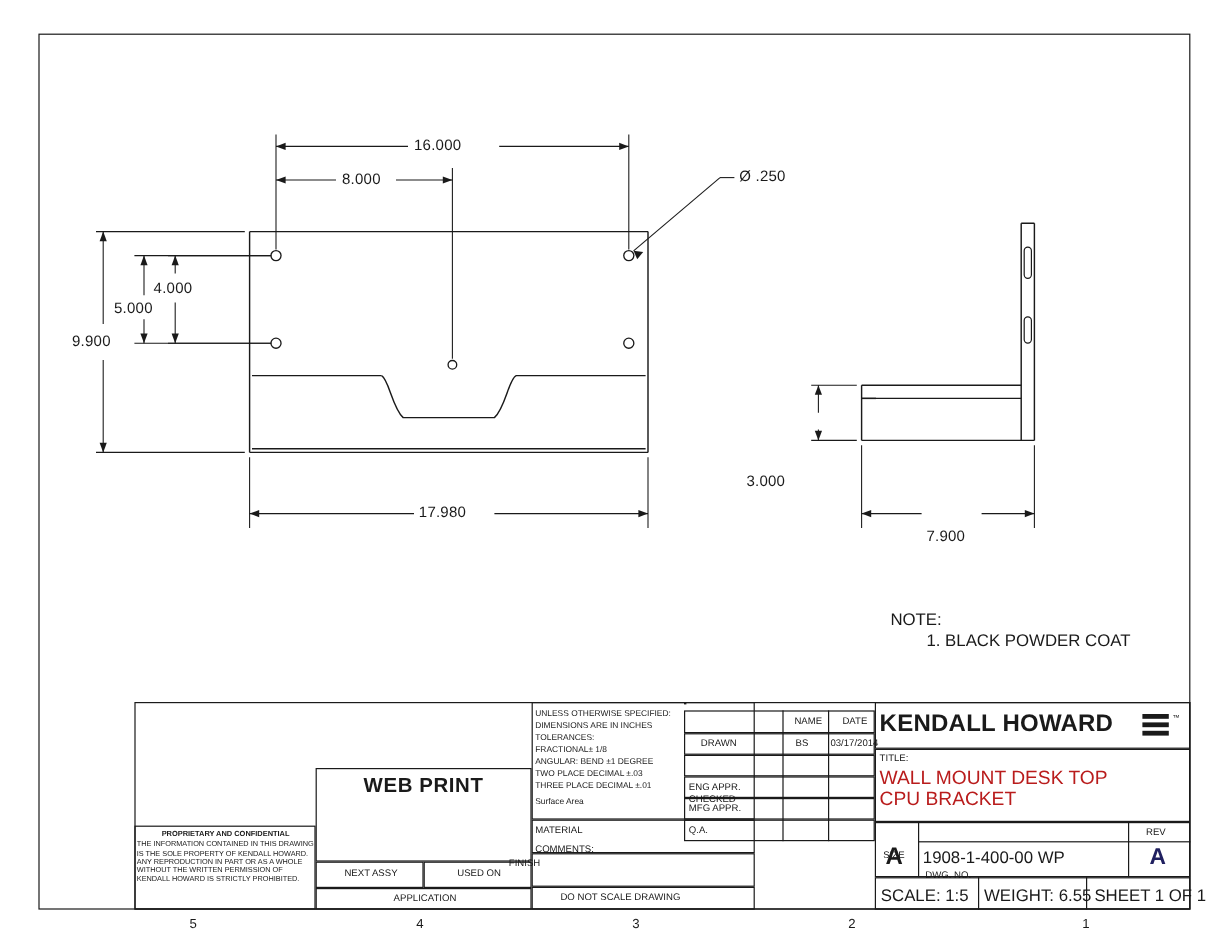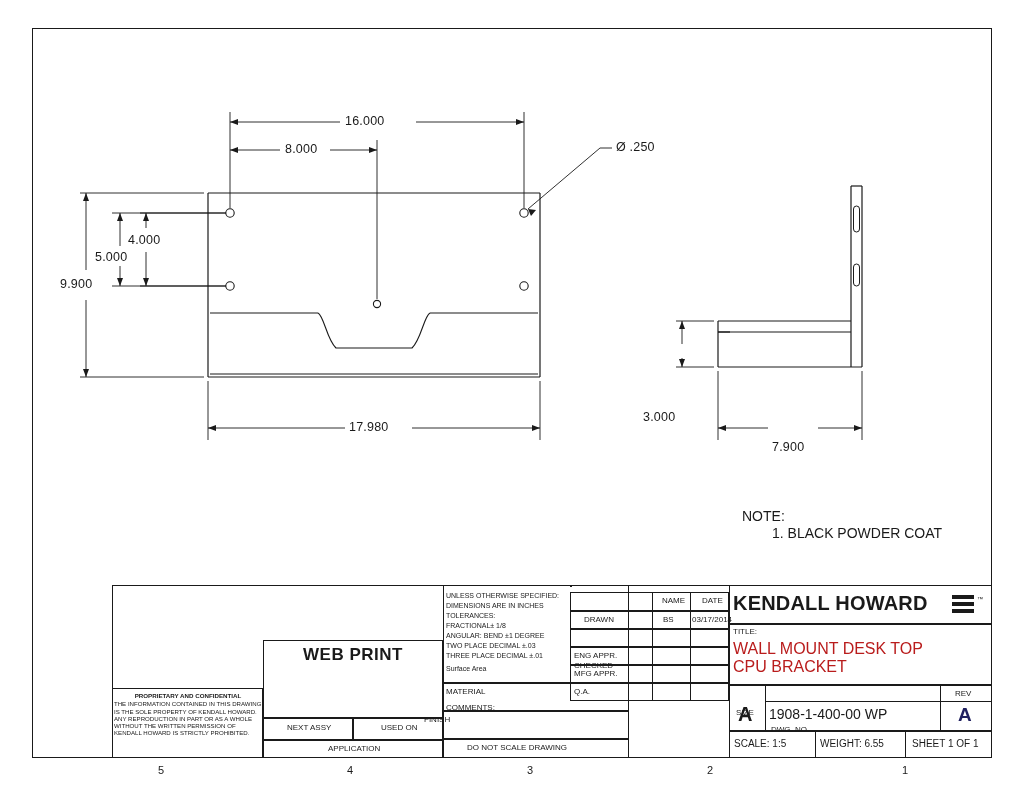--- a/index.html
+++ b/index.html
@@ -63,21 +63,21 @@
     box-sizing: border-box;
     border: 1px solid #1a1a1a;
   }
   .tb-txt {
     position: absolute;
     color: #1a1a1a;
     white-space: nowrap;
   }
   .tiny2 { font-size: 7px; }
   .small { font-size: 8px; }
-  .med { font-size: 10px; }
+  .med { font-size: 14px; }
 
   .prop-block {
     position: absolute;
     font-size: 6.1px;
     line-height: 7.3px;
     color: #1a1a1a;
     width: 148px;
   }
   .prop-title {
     font-weight: bold;
@@ -263,21 +263,21 @@
   </svg>
 
   <div class="dim-txt" style="left:345px; top:114px;">16.000</div>
   <div class="dim-txt" style="left:285px; top:142px;">8.000</div>
   <div class="dim-txt" style="left:616px; top:140px;">Ø .250</div>
   <div class="dim-txt" style="left:60px; top:277px;">9.900</div>
   <div class="dim-txt" style="left:95px; top:250px;">5.000</div>
   <div class="dim-txt" style="left:128px; top:233px;">4.000</div>
   <div class="dim-txt" style="left:349px; top:420px;">17.980</div>
 
-  <div class="dim-txt" style="left:643px; top:394px;margin-top:16px;">3.000</div>
+  <div class="dim-txt" style="left:622px; top:394px;">3.000</div>
   <div class="dim-txt" style="left:772px; top:440px;">7.900</div>
 
   <div class="note-txt" style="left:742px; top:508px;">NOTE:</div>
   <div class="note-txt" style="left:772px; top:525px;">1. BLACK POWDER COAT</div>
 
   <div class="tb" style="left:112px; top:585px; width:880px; height:173px;"></div>
 
   <div class="tb" style="left:112px; top:688px; width:151px; height:70px;"></div>
   <div class="tb" style="left:263px; top:640px; width:180px; height:78px;"></div>
   <div class="tb" style="left:263px; top:718px; width:90px; height:22px;"></div>

